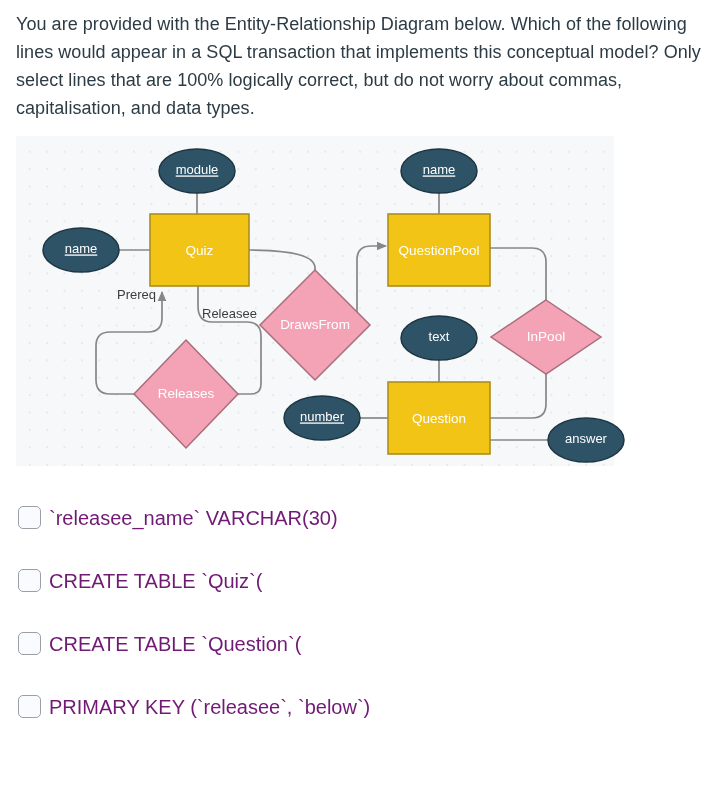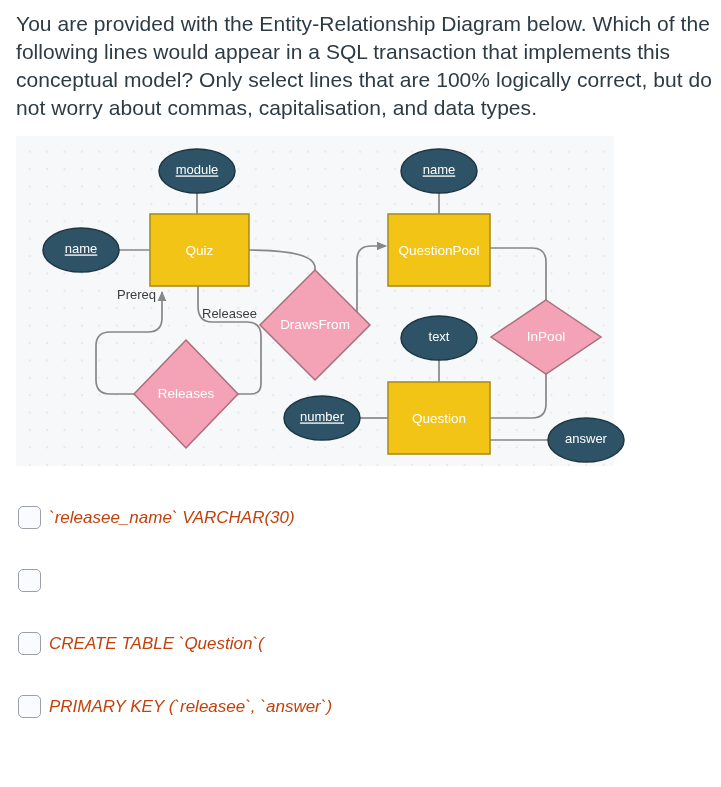--- a/index.html
+++ b/index.html
@@ -10,21 +10,21 @@
   body {
     width: 721px;
     height: 787px;
     font-family: "Liberation Sans", sans-serif;
     color: #2b2b2b;
     overflow: hidden;
   }
 
   
   #question-stem {
-    font-size: 21px;
+    font-size: 18px;
     line-height: 28px;
     color: #2d3b45;
     padding: 10px 8px 0 16px;
     letter-spacing: 0.05px;
   }
 
   
   #er-diagram-panel {
     position: absolute;
     left: 16px;
@@ -83,25 +83,24 @@
     width: 23px;
     height: 23px;
     min-width: 23px;
     border: 1.6px solid #9aa0a6;
     border-radius: 5px;
     background: #f9fbff;
     box-sizing: border-box;
     margin-right: 8px;
   }
   .option-text {
-    font-size: 17px;
-    color: #c2410c;
+    font-size: 20px;
+    color: #701a75;
     line-height: 22px;
     white-space: pre;
-    font-style: italic;
   }
 </style>
 </head>
 <body>
 
 <div id="question-stem">You are provided with the Entity-Relationship Diagram below. Which of the following lines would appear in a SQL transaction that implements this conceptual model? Only select lines that are 100% logically correct, but do not worry about commas, capitalisation, and data types.</div>
 
 <div id="er-diagram-panel">
   <svg id="er-svg" width="640" height="360" viewBox="0 0 640 360">
     <defs>
@@ -206,25 +205,26 @@
 <div id="answer-options">
 
   <div class="option-row">
     <div class="option-checkbox"></div>
     <span class="option-text">`releasee_name` VARCHAR(30)</span>
   </div>
 
 
   <div class="option-row">
     <div class="option-checkbox"></div>
+    <span class="option-text">CREATE TABLE `Quiz`(</span>
   </div>
 
   <div class="option-row">
     <div class="option-checkbox"></div>
     <span class="option-text">CREATE TABLE `Question`(</span>
   </div>
 
   <div class="option-row">
     <div class="option-checkbox"></div>
-    <span class="option-text">PRIMARY KEY (`releasee`, `answer`)</span>
+    <span class="option-text">PRIMARY KEY (`releasee`, `below`)</span>
   </div>
 
 </div>
 
 </body></html>

